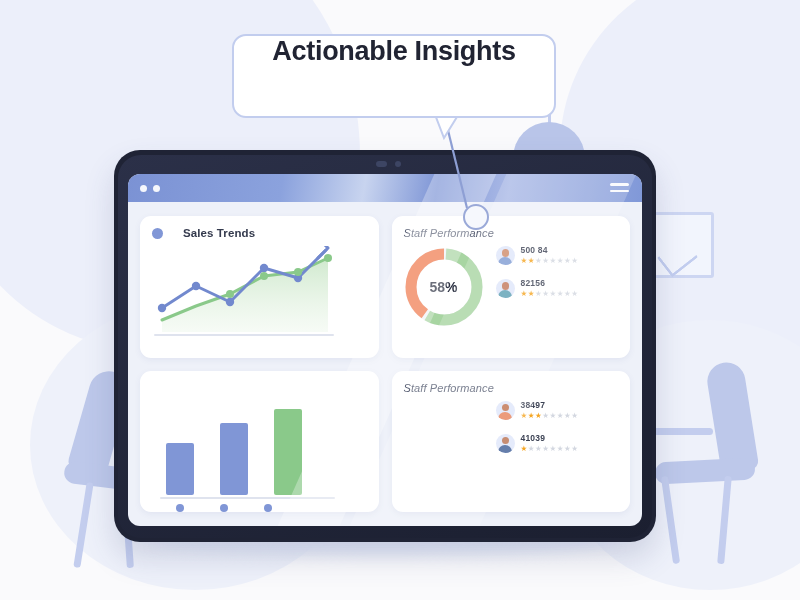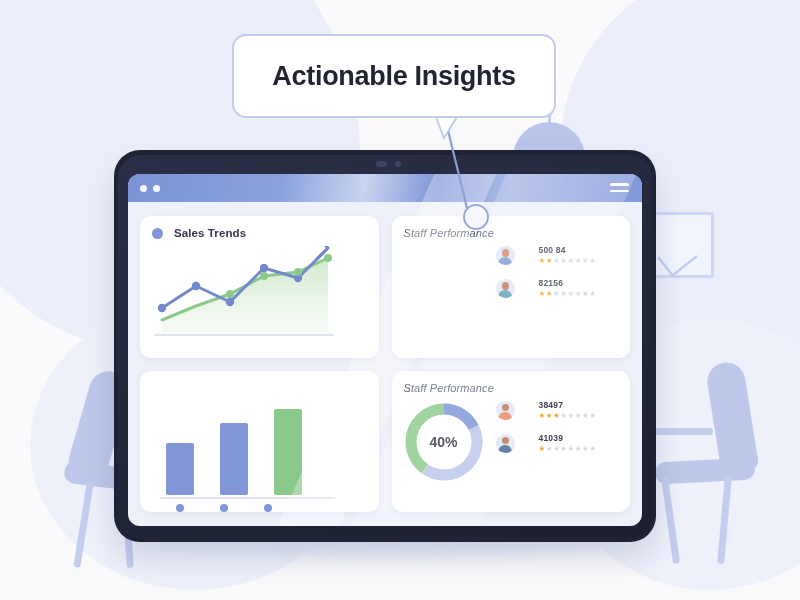--- a/index.html
+++ b/index.html
@@ -47,21 +47,21 @@
   .chair-right .back{left:58px;top:2px;width:38px;height:110px;transform:rotate(-9deg);}
   .chair-right .seat{left:0px;top:100px;width:100px;height:22px;transform:rotate(-3deg);}
   .chair-right .leg.l1{left:12px;top:116px;width:7px;height:88px;transform:rotate(-8deg);}
   .chair-right .leg.l2{left:66px;top:116px;width:7px;height:88px;transform:rotate(5deg);}
   .chair-right .arm{position:absolute;left:-22px;top:68px;width:80px;height:7px;
     background:#c3cdee;border-radius:4px;}
 
   
   #bubble{position:absolute;left:232px;top:34px;width:320px;height:80px;
     background:#ffffff;border:2px solid #c2cdee;border-radius:14px;
-    display:flex;align-items:center;justify-content:center;z-index:40;}
+    display:flex;align-items:flex-start;justify-content:center;z-index:40;}
   #bubble .txt{font-size:27px;font-weight:bold;color:#212433;letter-spacing:-0.3px;}
   #bubble-tail{position:absolute;left:432px;top:112px;width:30px;height:28px;z-index:39;}
 
   .pointer-line{position:absolute;left:437px;top:118px;width:46px;height:96px;z-index:38;}
   .pointer-dot{position:absolute;left:463px;top:204px;width:22px;height:22px;
     border:2px solid #9aa9d8;border-radius:50%;background:#f6f8fd;z-index:41;}
 
   
   #tablet{position:absolute;left:114px;top:150px;width:542px;height:392px;
     background:#1f2335;border-radius:26px;box-shadow:0 16px 30px rgba(60,72,120,.18);
@@ -90,21 +90,21 @@
     transform:skewX(-24deg);pointer-events:none;z-index:9;}
   .shine.s1{left:228px;width:62px;}
   .shine.s2{left:300px;width:130px;background:rgba(255,255,255,.20);}
 
   
   #dash{position:absolute;left:0;top:28px;right:0;bottom:0;
     padding:14px 12px;display:grid;grid-template-columns:1fr 1fr;
     grid-template-rows:1fr 1fr;gap:13px;box-sizing:border-box;}
   .card{background:#fff;border-radius:11px;padding:11px 12px;box-sizing:border-box;
     position:relative;box-shadow:0 2px 6px rgba(80,95,150,.08);overflow:hidden;}
-  .card-head{display:flex;align-items:center;gap:11px;margin-bottom:2px;}
+  .card-head{display:flex;align-items:center;gap:20px;margin-bottom:2px;}
   .head-dot{width:11px;height:11px;border-radius:50%;flex:none;}
   .card-title{font-size:11.5px;color:#343a4d;font-weight:bold;letter-spacing:.1px;}
   .card-title.plain{font-weight:normal;color:#5b6276;font-size:11px;font-style:italic;}
 
   
   .linechart{position:absolute;left:8px;top:30px;width:190px;height:90px;}
   .axis-line{position:absolute;left:14px;top:118px;width:180px;height:2px;
     background:#dfe3ee;border-radius:2px;}
 
   
@@ -116,21 +116,21 @@
   .bar-dots{position:absolute;left:26px;top:133px;width:160px;display:flex;gap:26px;}
   .bar-dots i{display:block;width:8px;height:8px;margin-left:10px;
     border-radius:50%;background:#8096d6;}
 
   
   .donut-wrap{position:absolute;left:9px;top:28px;width:86px;height:86px;}
   .donut-label{position:absolute;left:0;top:0;width:86px;height:86px;
     display:flex;align-items:center;justify-content:center;
     font-size:14px;font-weight:bold;color:#2d3243;}
   .people{position:absolute;left:104px;top:30px;width:130px;}
-  .person{display:flex;align-items:center;gap:24px;margin-bottom:14px;}
+  .person{display:flex;align-items:center;gap:6px;margin-bottom:14px;}
   .avatar{width:19px;height:19px;border-radius:50%;flex:none;position:relative;
     overflow:hidden;background:#dfe6fa;}
   .avatar .head{position:absolute;left:6px;top:3px;width:7.5px;height:7.5px;
     border-radius:50%;}
   .avatar .body{position:absolute;left:2.5px;top:11px;width:14px;height:10px;
     border-radius:7px 7px 0 0;}
   .pname{font-size:8.5px;color:#3c4254;font-weight:bold;line-height:1.1;
     margin-bottom:2px;letter-spacing:.2px;}
   .stars{display:flex;gap:0.5px;}
   .stars span{font-size:7.5px;line-height:1;color:#d3d7e0;}
@@ -227,20 +227,28 @@
             <circle cx="150" cy="26" r="4" fill="#8ac98a"></circle>
             <circle cx="180" cy="12" r="4" fill="#8ac98a"></circle>
           </svg>
           <div class="axis-line"></div>
         </div>
 
         <div class="card">
           <div class="card-head">
             <span class="card-title plain">Staff Performance</span>
           </div>
+          <div class="donut-wrap">
+            <svg viewBox="0 0 86 86" width="86" height="86">
+              <circle cx="43" cy="43" r="33" fill="none" stroke="#f0f2f7" stroke-width="11"></circle>
+              <circle cx="43" cy="43" r="33" fill="none" stroke="#a8d5a2" stroke-width="11" stroke-dasharray="119 208" stroke-dashoffset="-2" transform="rotate(-90 43 43)" stroke-linecap="butt"></circle>
+              <circle cx="43" cy="43" r="33" fill="none" stroke="#f0774a" stroke-width="11" stroke-dasharray="84 208" stroke-dashoffset="-124" transform="rotate(-90 43 43)" stroke-linecap="butt"></circle>
+            </svg>
+            <div class="donut-label">58%</div>
+          </div>
           <div class="people">
             <div class="person">
               <span class="avatar">
                 <i class="head" style="background:#cf8b6a"></i>
                 <i class="body" style="background:#7f9bd2"></i>
               </span>
               <span>
                 <span class="pname" style="display:block">500 84</span>
                 <span class="stars">
                   <span class="on">★</span>
@@ -286,29 +294,20 @@
           <div class="bar-dots">
             <i></i>
               <i></i>
               <i></i>
           </div>
         </div>
 
         <div class="card">
           <div class="card-head">
             <span class="card-title plain">Staff Performance</span>
-          </div>
-          <div class="donut-wrap">
-            <svg viewBox="0 0 86 86" width="86" height="86">
-              <circle cx="43" cy="43" r="33" fill="none" stroke="#f0f2f7" stroke-width="11"></circle>
-              <circle cx="43" cy="43" r="33" fill="none" stroke="#7b93d6" stroke-width="11" stroke-dasharray="37 208" stroke-dashoffset="0" transform="rotate(-90 43 43)"></circle>
-              <circle cx="43" cy="43" r="33" fill="none" stroke="#b9c5ec" stroke-width="11" stroke-dasharray="87 208" stroke-dashoffset="-37" transform="rotate(-90 43 43)"></circle>
-              <circle cx="43" cy="43" r="33" fill="none" stroke="#8ac98a" stroke-width="11" stroke-dasharray="83 208" stroke-dashoffset="-124" transform="rotate(-90 43 43)"></circle>
-            </svg>
-            <div class="donut-label">40%</div>
           </div>
           <div class="people">
             <div class="person">
               <span class="avatar">
                 <i class="head" style="background:#c0724f"></i>
                 <i class="body" style="background:#e8825a"></i>
               </span>
               <span>
                 <span class="pname" style="display:block">38497</span>
                 <span class="stars">

